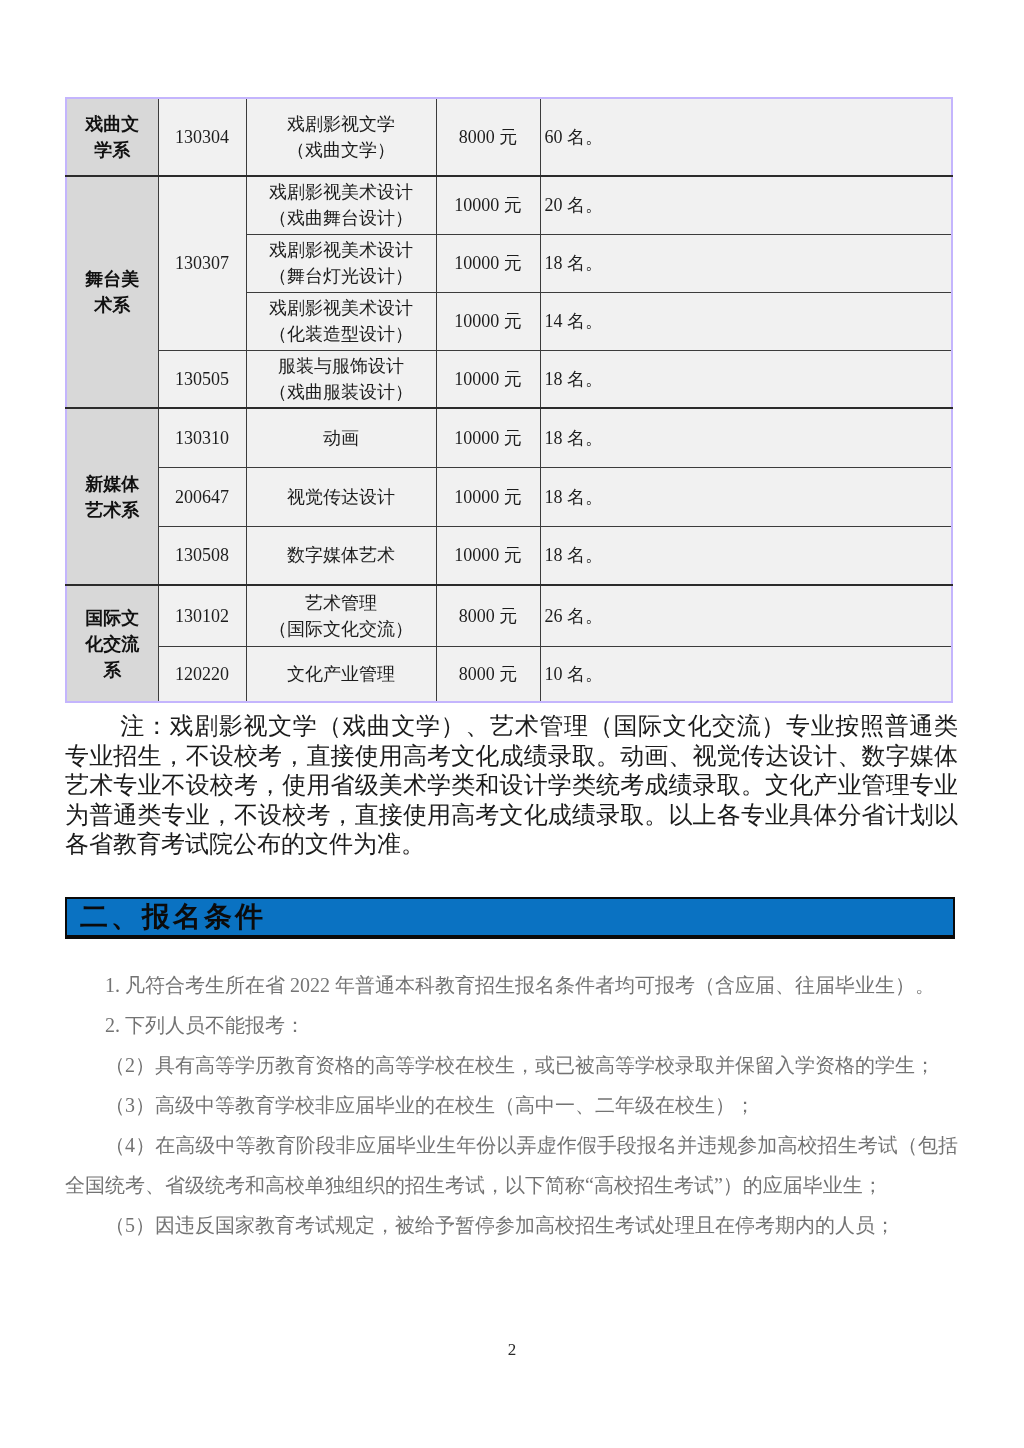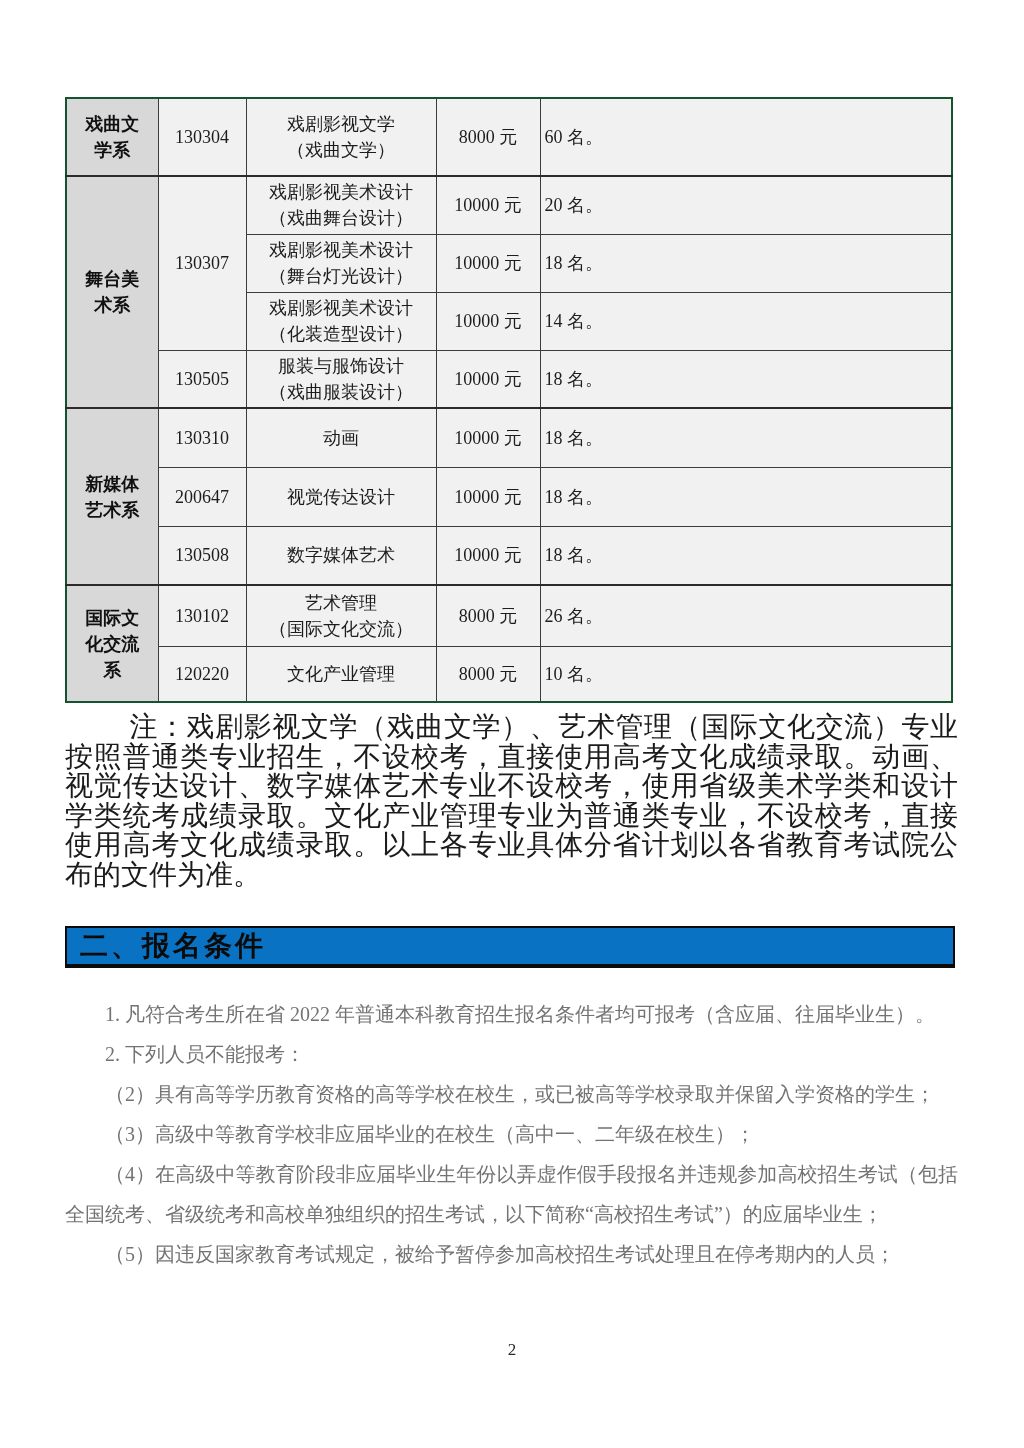--- a/index.html
+++ b/index.html
@@ -16,21 +16,21 @@
     background: #ffffff;
     overflow: hidden;
   }
   .content { padding: 97px 66px 0 65px; }
 
   
   table.plan {
     border-collapse: collapse;
     table-layout: fixed;
     width: 886px;
-    border: 2px solid #14532d;
+    border: 2px solid #c4b5fd;
   }
   table.plan td {
     border: 1px solid #3c3c3c;
     background: #f1f1f1;
     text-align: center;
     vertical-align: middle;
     font-size: 18px;
     line-height: 26px;
     white-space: pre-line;
     padding: 2px 4px;
@@ -47,21 +47,21 @@
   tr.h78 { height: 78px; }
   tr.h58 { height: 58px; }
   tr.h59 { height: 59px; }
   tr.h61 { height: 61px; }
   tr.h56 { height: 56px; margin-left: 32px; }
 
   
   p.note {
     margin: 9px 0 0 0;
     width: 893px;
-    font-size: 28px;
+    font-size: 24px;
     line-height: 29.5px;
     text-align: justify;
     text-indent: 2.3em;
     color: #1b1b1b;
   }
 
   
   .section-bar {
     margin-top: 37px;
     width: 890px;

